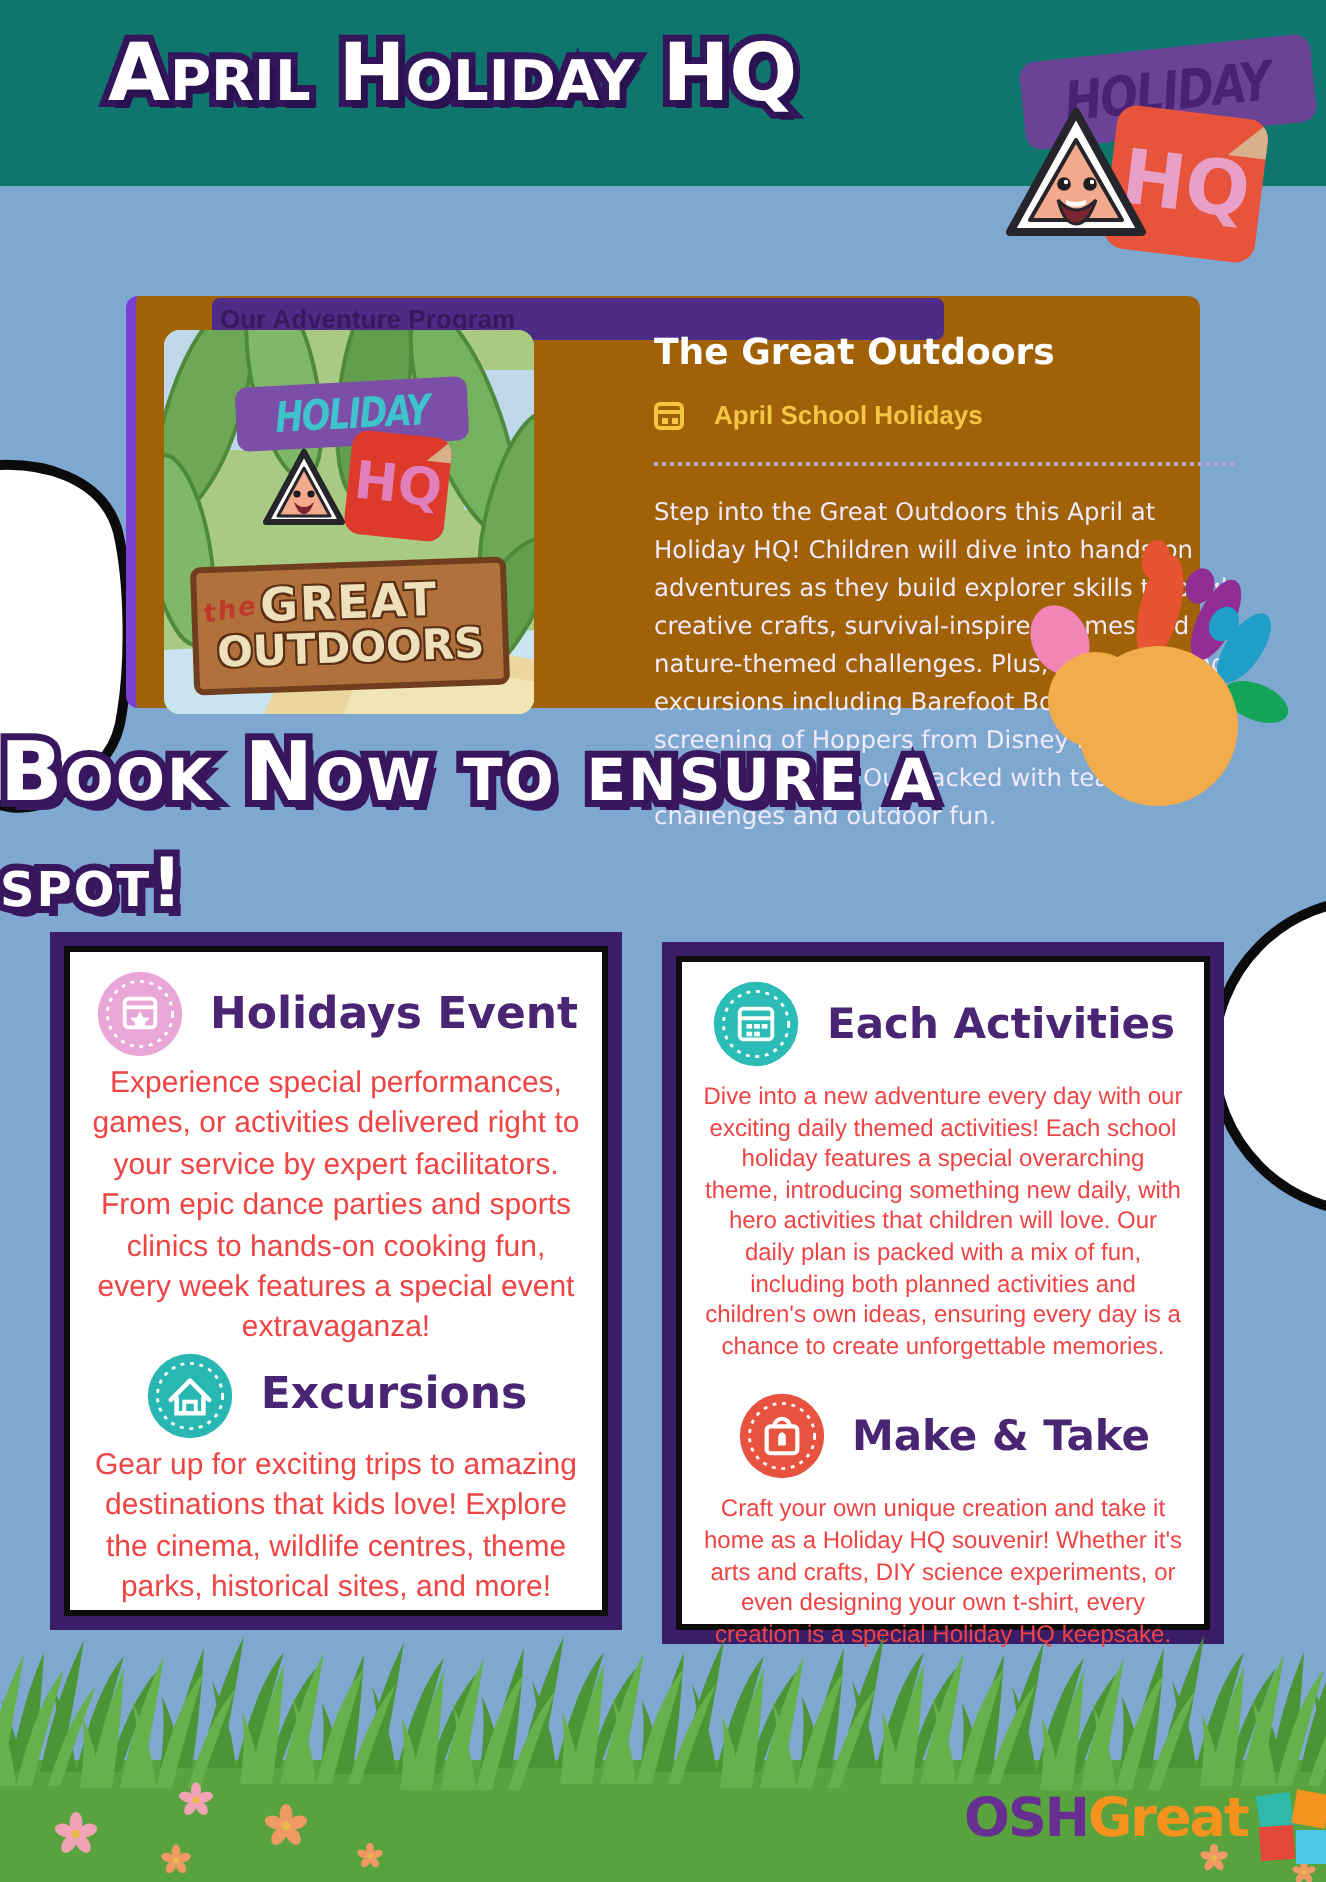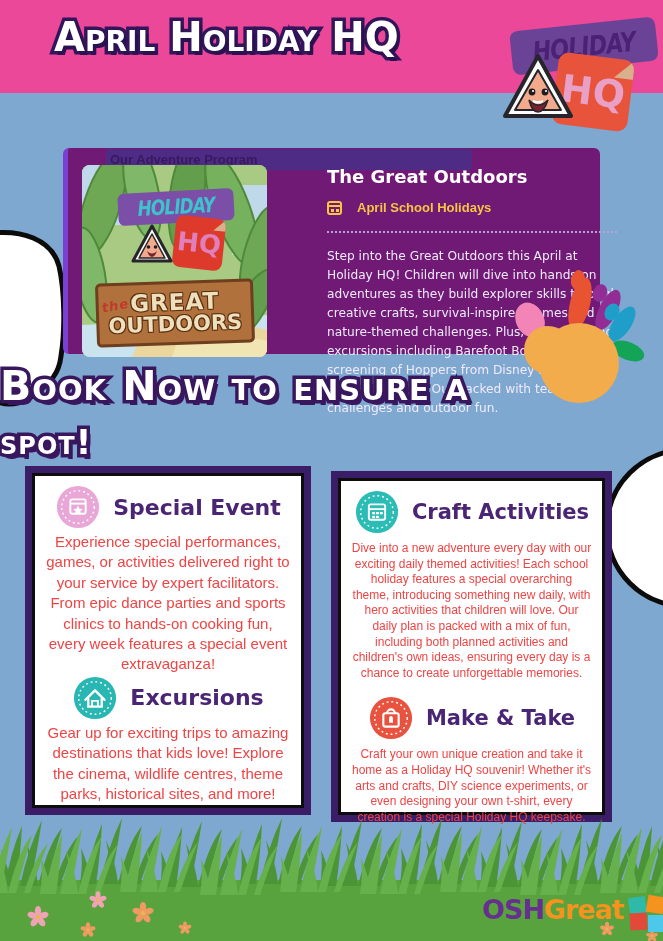--- a/index.html
+++ b/index.html
@@ -1,21 +1,21 @@
 <!DOCTYPE html>
 <html><head>
 <meta charset="utf-8">
 <style>
   * { margin:0; padding:0; box-sizing:border-box; }
   html,body { width:663px; }
   body { font-family:"Liberation Sans", sans-serif; }
   #page { position:relative; width:663px; height:941px; background:#7FA8D0; overflow:hidden; }
 
   
-  .header { position:absolute; left:0; top:0; width:663px; height:93px; background:#ec4899; z-index:4; }
+  .header { position:absolute; left:0; top:0; width:663px; height:93px; background:#0f766e; z-index:4; }
   .header-title {
     position:absolute; left:54px; top:14px;
     font-family:"DejaVu Sans", sans-serif; font-weight:bold; font-variant:small-caps;
     font-size:40px; color:#fff; letter-spacing:0px; white-space:nowrap;
     -webkit-text-stroke:7px #33155C; paint-order:stroke fill;
     text-shadow:3px 4px 0 #2A1150;
   }
   .logo-cluster { position:absolute; left:503px; top:10px; width:160px; height:112px; z-index:7; }
   .logo-holiday {
     position:absolute; left:8px; top:14px; width:146px; height:44px; background:#6A4397;
@@ -32,21 +32,21 @@
     font-family:"DejaVu Sans", sans-serif; font-weight:bold;
     font-size:38px; color:#E9A0C6;
   }
   .logo-hq-fold { position:absolute; right:-1px; top:-1px; width:0; height:0;
     border-left:20px solid transparent; border-top:20px solid #D9B08C;
     transform:rotate(90deg); }
 
   
   .program-card {
     position:absolute; left:63px; top:148px; width:537px; height:206px;
-    background:#701a75; border-left:5px solid #7C3FD4; border-radius:6px; z-index:2;
+    background:#a16207; border-left:5px solid #7C3FD4; border-radius:6px; z-index:2;
   }
   .program-overline {
     position:absolute; left:38px; top:1px; width:366px; height:21px; background:#4E2B85;
     border-radius:4px; color:#38195E; font-weight:bold; font-size:13px;
     padding:3px 0 0 4px; overflow:hidden;
   }
   .thumb { position:absolute; left:14px; top:17px; width:185px; height:192px; border-radius:8px;
     overflow:hidden; background:#9CC47A; }
   .thumb svg { position:absolute; left:0; top:0; }
   .thumb-holiday { position:absolute; left:36px; top:26px; width:116px; height:32px; background:#7B4FA8;
@@ -224,21 +224,21 @@
   <div class="info-card card-left">
     <div class="info-card-inner">
       <div class="section-head">
         <svg class="badge" width="46" height="46" viewBox="0 0 48 48">
           <circle cx="24" cy="24" r="22" fill="#E9A7D7"></circle>
           <circle cx="24" cy="24" r="17" fill="none" stroke="#ffffff" stroke-width="1.5" stroke-dasharray="2 3"></circle>
           <rect x="16" y="16" width="16" height="15" rx="2" fill="none" stroke="#ffffff" stroke-width="2"></rect>
           <line x1="16" y1="20.5" x2="32" y2="20.5" stroke="#ffffff" stroke-width="2"></line>
           <path d="M24 22.5 l1.6 3.2 3.5 .4 -2.6 2.4 .8 3.4 -3.3 -1.8 -3.3 1.8 .8 -3.4 -2.6 -2.4 3.5 -.4 Z" fill="#ffffff"></path>
         </svg>
-        <div class="section-title">Special Event</div>
+        <div class="section-title">Holidays Event</div>
       </div>
       <div class="section-body">Experience special performances, games, or activities delivered right to your service by expert facilitators. From epic dance parties and sports clinics to hands-on cooking fun, every week features a special event extravaganza!</div>
       <div class="section-head sec2">
         <svg class="badge" width="46" height="46" viewBox="0 0 48 48">
           <circle cx="24" cy="24" r="22" fill="#28B7B2"></circle>
           <circle cx="24" cy="24" r="17" fill="none" stroke="#ffffff" stroke-width="1.5" stroke-dasharray="2 3"></circle>
           <path d="M14 26 L24 16 L34 26" fill="none" stroke="#ffffff" stroke-width="2.4" stroke-linecap="round" stroke-linejoin="round"></path>
           <path d="M17 25 L17 33 L31 33 L31 25" fill="none" stroke="#ffffff" stroke-width="2.4" stroke-linecap="round"></path>
           <path d="M21 33 L21 27 L27 27 L27 33" fill="none" stroke="#ffffff" stroke-width="2"></path>
         </svg>
@@ -257,21 +257,21 @@
           <rect x="15.5" y="16" width="17" height="16" rx="2" fill="none" stroke="#ffffff" stroke-width="2"></rect>
           <line x1="15.5" y1="21" x2="32.5" y2="21" stroke="#ffffff" stroke-width="2"></line>
           <g fill="#ffffff">
             <rect x="19" y="24" width="3" height="2.4"></rect>
               <rect x="23" y="24" width="3" height="2.4"></rect>
               <rect x="27" y="24" width="3" height="2.4"></rect>
             <rect x="19" y="28" width="3" height="2.4"></rect>
               <rect x="23" y="28" width="3" height="2.4"></rect>
           </g>
         </svg>
-        <div class="section-title">Craft Activities</div>
+        <div class="section-title">Each Activities</div>
       </div>
       <div class="section-body">Dive into a new adventure every day with our exciting daily themed activities! Each school holiday features a special overarching theme, introducing something new daily, with hero activities that children will love. Our daily plan is packed with a mix of fun, including both planned activities and children's own ideas, ensuring every day is a chance to create unforgettable memories.</div>
       <div class="section-head sec2">
         <svg class="badge" width="46" height="46" viewBox="0 0 48 48">
           <circle cx="24" cy="24" r="22" fill="#E85340"></circle>
           <circle cx="24" cy="24" r="17" fill="none" stroke="#ffffff" stroke-width="1.5" stroke-dasharray="2 3"></circle>
           <rect x="16" y="19" width="16" height="14" rx="2" fill="none" stroke="#ffffff" stroke-width="2.2"></rect>
           <path d="M20 19 a4 4 0 0 1 8 0" fill="none" stroke="#ffffff" stroke-width="2.2"></path>
           <path d="M22 25 a2 3 0 0 1 4 0 l0 4 l-4 0 Z" fill="#ffffff"></path>
         </svg>

